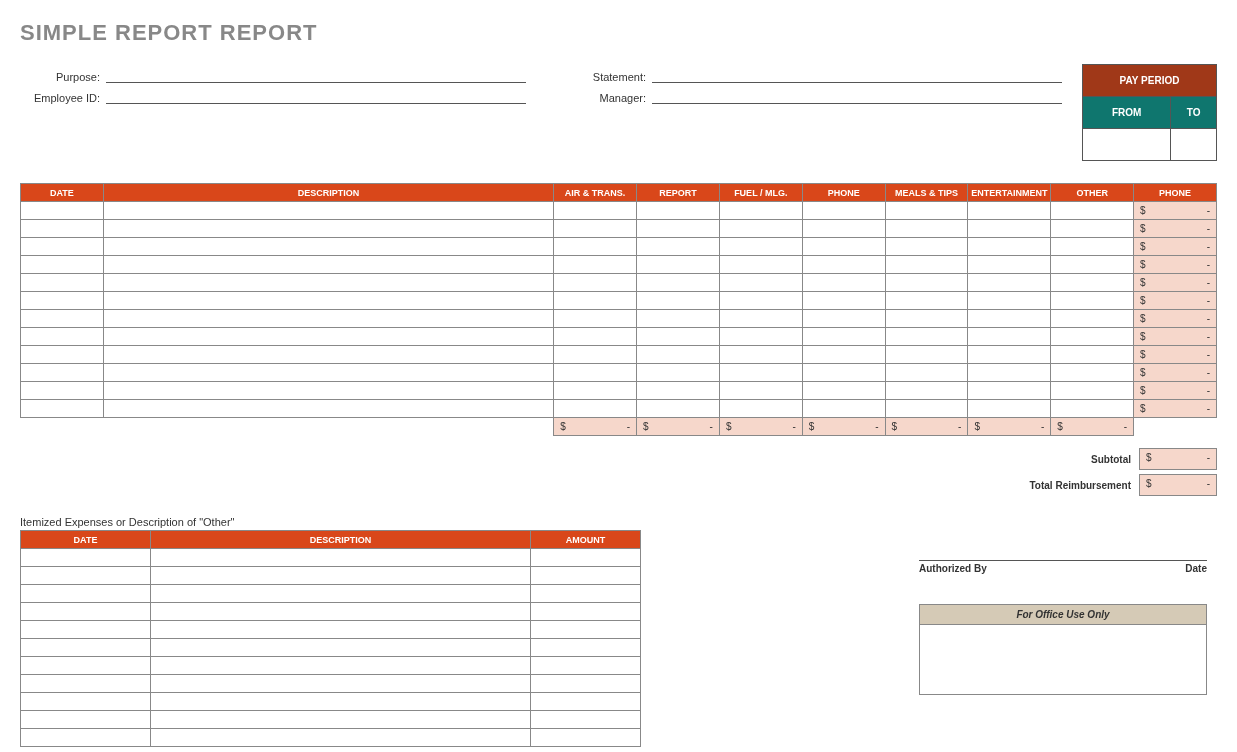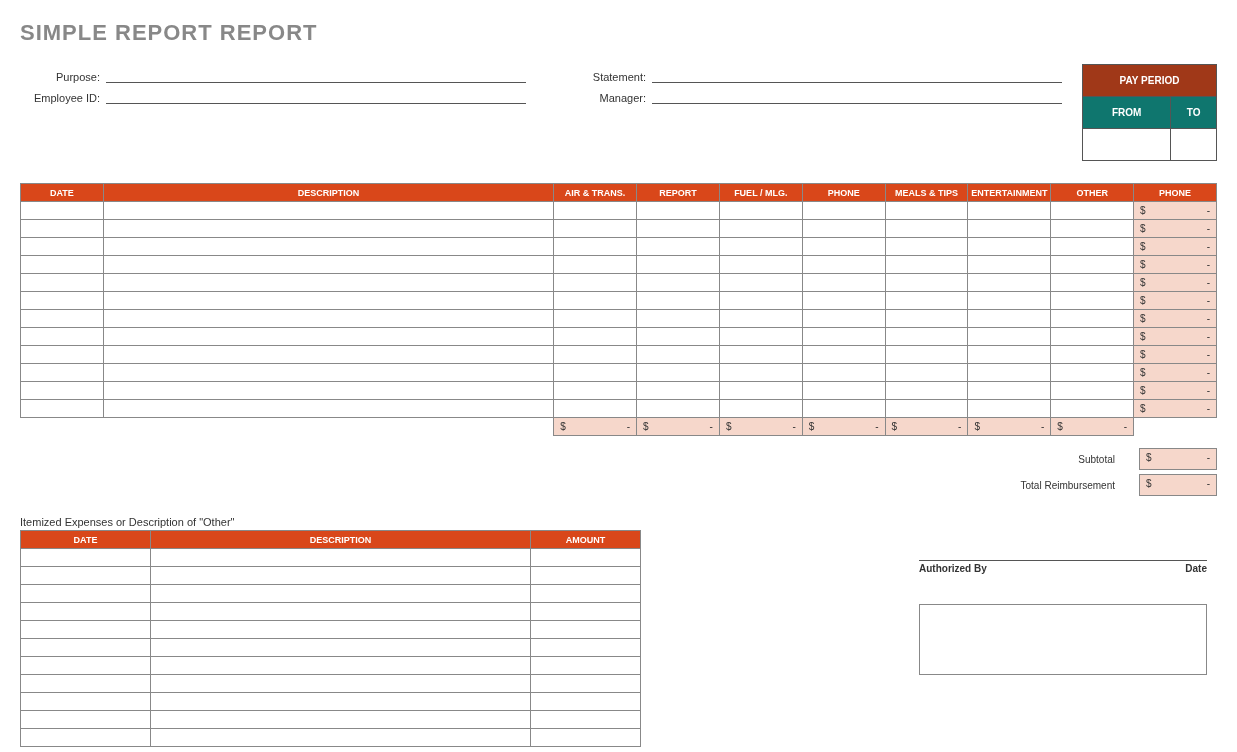--- a/index.html
+++ b/index.html
@@ -56,21 +56,21 @@
 
   
   .below-main { display: flex; margin-top: 10px; gap: 20px; align-items: flex-start; }
   .spacer-left { flex: 0 0 604px; }
   .reminder-box {
     flex: 0 0 330px; background: #e9a88e; color: #b03818; font-weight: bold;
     text-align: center; padding: 4px 0; font-size: 10px; margin-top: 26px;
   }
   .totals-labels { flex: 1; text-align: right; font-size: 10px; }
   .totals-labels .trow { display: flex; align-items: center; justify-content: flex-end; height: 26px; }
-  .totals-labels .tlabel { flex: 1; padding-right: 24px; font-weight: normal; word-break: break-word; }
+  .totals-labels .tlabel { flex: 1; padding-right: 8px; font-weight: bold; word-break: break-word; }
   .totals-labels .tval {
     width: 78px; height: 22px; border: 1px solid #888; background: #f6d7cb;
     text-align: right; padding: 3px 6px 0 6px; font-size: 10px;
   }
   .totals-labels .tval .sym { float: left; }
   .totals-labels .tval.noborder { border: none; background: transparent; }
 
   
   .other-heading { font-size: 11px; margin-top: 18px; }
   table.other { border-collapse: collapse; width: 620px; margin-top: 2px; table-layout: fixed; }
@@ -409,18 +409,21 @@
     </tbody>
 </table>
 
 <div class="sig-block">
   <div class="sig-line">
     <span>Authorized By</span>
     <span>Date</span>
   </div>
   <table class="office">
     <tbody>
+        <tr>
+          <th>For Office Use Only</th>
+        </tr>
     <tr>
           <td></td>
         </tr>
   </tbody>
     </table>
 </div>
 
 </body></html>

